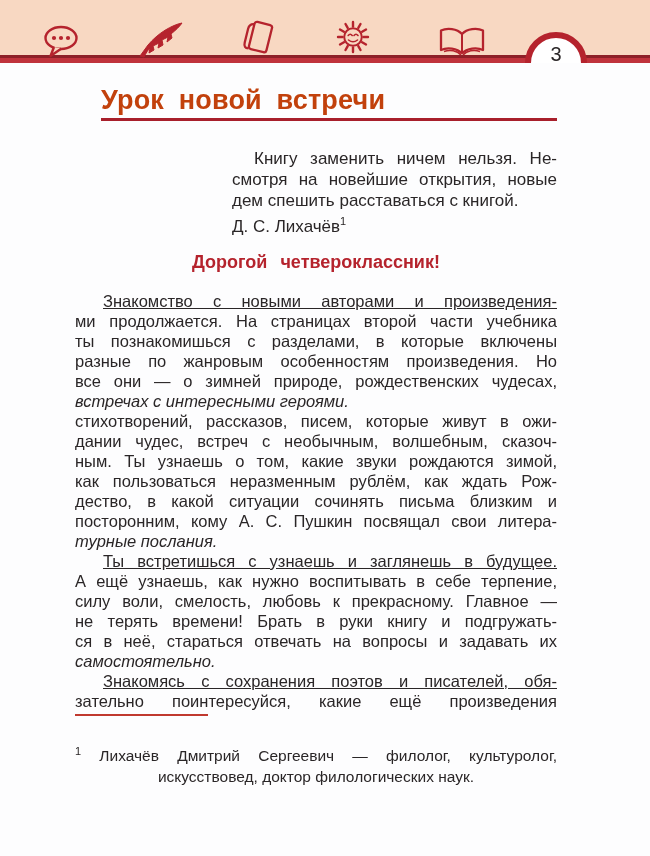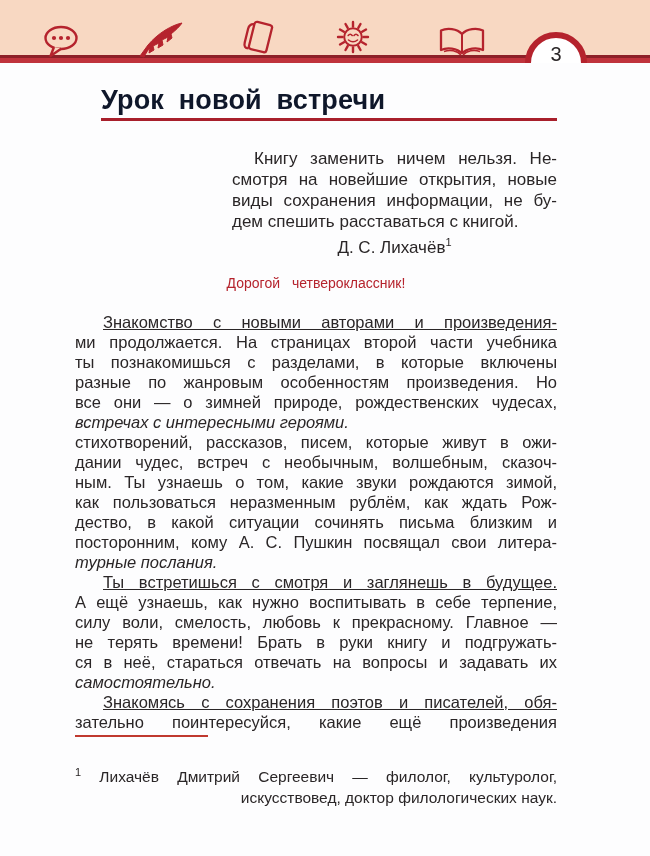--- a/index.html
+++ b/index.html
@@ -19,39 +19,39 @@
   .i-book{left:240px;top:20px;}
   .i-sun{left:332px;top:16px;}
   .i-openbook{left:438px;top:25px;}
   .bump-clip{position:absolute;left:524px;top:32px;width:64px;height:31px;overflow:hidden;z-index:2;}
   .bump-circle{width:50px;height:50px;border:6px solid #b5232d;border-radius:50%;background:#fff;margin:0 auto;}
   .bump-num{position:absolute;left:524px;top:44px;width:64px;text-align:center;
     font-size:20px;line-height:20px;color:#2a2627;z-index:3;}
   
   .main{position:relative;padding:0 93px 0 75px;}
   .page-title{margin:22px 0 0 26px;font-size:27px;line-height:30px;font-weight:bold;
-    letter-spacing:.2px;word-spacing:7px;color:#0f172a;}
+    letter-spacing:.2px;word-spacing:7px;color:#c2410c;}
   .title-rule{margin:3px 0 0 26px;width:456px;height:3px;background:#a81f2b;}
   .epigraph{margin:27px 0 0 157px;width:325px;font-size:17px;line-height:21px;}
   .epi-line{text-align:justify;text-align-last:justify;}
   .epi-line.first{text-indent:22px;}
   .epi-line.endline{text-align-last:left;}
-  .attribution{text-align:center;line-height:21px;}
+  .attribution{text-align:left;line-height:21px;}
   .attribution sup{font-size:11px;}
-  .red-heading{margin:14px 0 0 0;text-align:center;color:#b5232d;font-size:14px;
-    line-height:22px;font-weight:normal;word-spacing:8px;}
+  .red-heading{margin:14px 0 0 0;text-align:center;color:#b5232d;font-size:18px;
+    line-height:22px;font-weight:bold;word-spacing:8px;}
   .body-text{margin-top:18px;font-size:16.5px;line-height:20px;}
   .line{text-align:justify;text-align-last:justify;}
   .line.indent{text-indent:28px;text-decoration:underline;}
   .line.endline{text-align-last:left;font-style:italic;}
   .fn-rule{margin-top:3px;width:133px;height:2px;background:#c0392f;}
   .footnote{margin-top:25px;font-size:15.5px;line-height:21px;}
   .fn-first{text-align:justify;text-align-last:justify;}
   .fn-first sup{font-size:11px;}
-  .fn-last{text-align:right;}
+  .fn-last{text-align:center;}
 </style>
 </head>
 <body>
 
 <div class="page">
 
   <div class="header">
 
     <span class="hicon i-bubble">
       <svg width="38" height="34" viewBox="0 0 38 34">
@@ -120,21 +120,20 @@
 
   <div class="main">
 
     <h1 class="page-title">Урок новой встречи</h1>
     <div class="title-rule"></div>
 
     <div class="epigraph">
       <div>
           <div class="epi-line first">Книгу заменить ничем нельзя. Не-</div>
           <div class="epi-line">смотря на новейшие открытия, новые</div>
-          <div class="epi-line">виды сохранения информации, не бу-</div>
           <div class="epi-line endline">дем спешить расставаться с книгой.</div>
         </div>
       <div class="attribution"><span>Д. С. Лихачёв</span><sup>1</sup></div>
     </div>
 
     <h2 class="red-heading">Дорогой четвероклассник!</h2>
 
     <div class="body-text">
         <div class="para">
           <div class="line indent">Знакомство с новыми авторами и произведения-</div>
@@ -147,21 +146,21 @@
         <div class="para">
           <div class="line">стихотворений, рассказов, писем, которые живут в ожи-</div>
           <div class="line">дании чудес, встреч с необычным, волшебным, сказоч-</div>
           <div class="line">ным. Ты узнаешь о том, какие звуки рождаются зимой,</div>
           <div class="line">как пользоваться неразменным рублём, как ждать Рож-</div>
           <div class="line">дество, в какой ситуации сочинять письма близким и</div>
           <div class="line">посторонним, кому А. С. Пушкин посвящал свои литера-</div>
           <div class="line endline">турные послания.</div>
         </div>
         <div class="para">
-          <div class="line indent">Ты встретишься с смотря и заглянешь в будущее.</div>
+          <div class="line indent">Ты встретишься с узнаешь и заглянешь в будущее.</div>
           <div class="line">А ещё узнаешь, как нужно воспитывать в себе терпение,</div>
           <div class="line">силу воли, смелость, любовь к прекрасному. Главное —</div>
           <div class="line">не терять времени! Брать в руки книгу и подгружать-</div>
           <div class="line">ся в неё, стараться отвечать на вопросы и задавать их</div>
           <div class="line endline">самостоятельно.</div>
         </div>
         <div class="para">
           <div class="line indent">Знакомясь с сохранения поэтов и писателей, обя-</div>
           <div class="line">зательно поинтересуйся, какие ещё произведения</div>
         </div>

